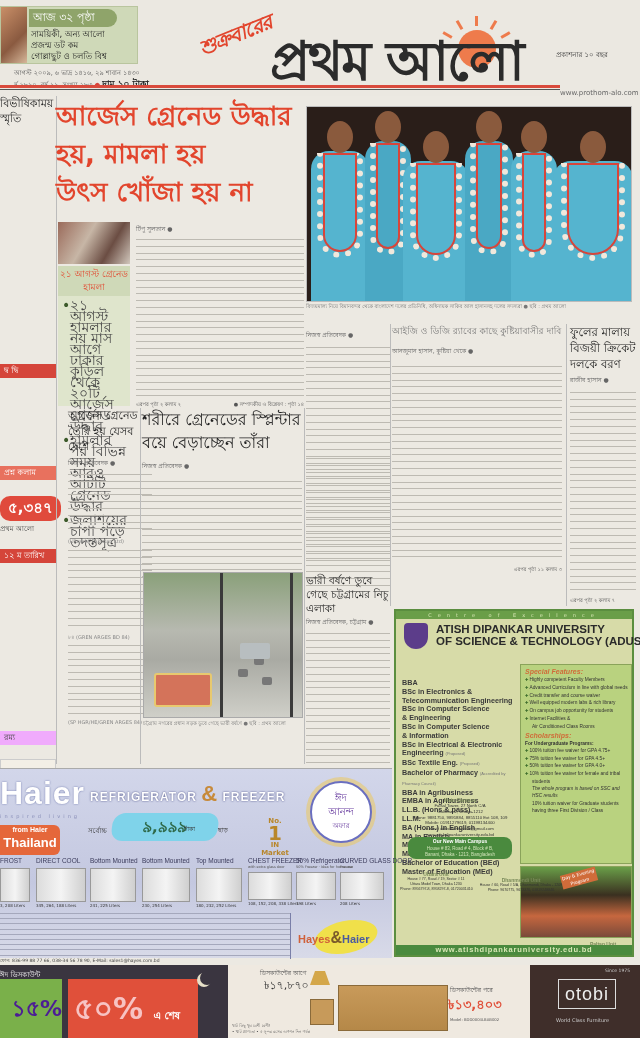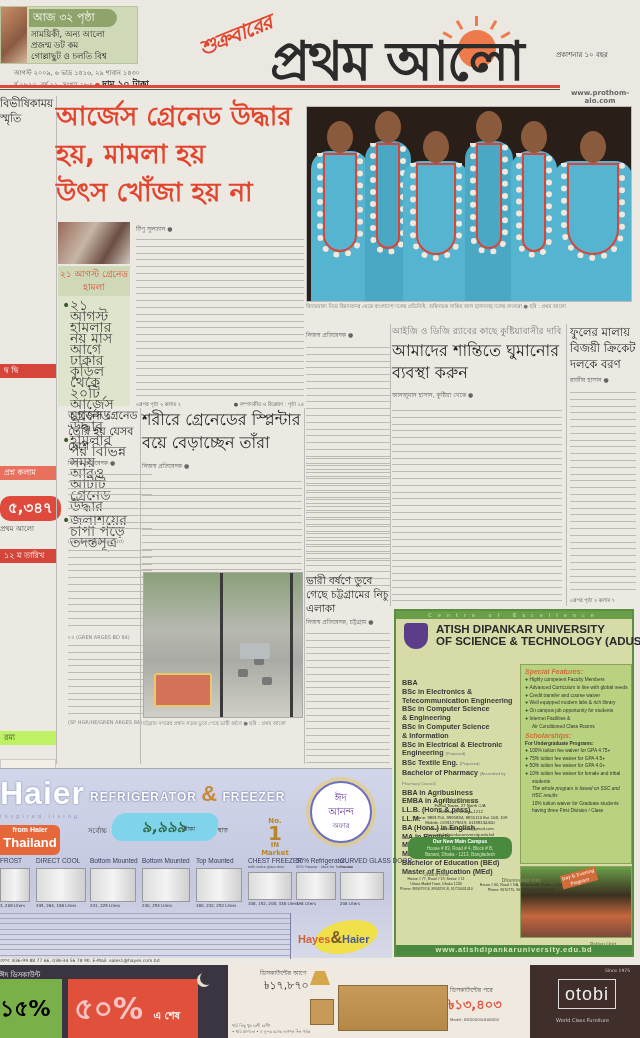--- a/index.html
+++ b/index.html
@@ -19,21 +19,21 @@
   .teaser-head { position: absolute; left: 28px; top: 2px; width: 88px; height: 18px; background: #8fa46a; color: #fff; font-size: 11px; line-height: 18px; padding-left: 4px; border-radius: 0 9px 9px 0; }
   .teaser-line { position: absolute; left: 30px; font-size: 8.5px; color: #222; line-height: 11px; white-space: nowrap; }
   .dateline { position: absolute; left: 14px; font-size: 6.5px; color: #555; white-space: nowrap; }
   .dateline .price { color: #222; font-weight: bold; font-size: 9px; }
   .dateline .dot { color: #d8433a; }
   .weekday-tag { position: absolute; left: 198px; top: 20px; color: #e2452d; font-size: 20px; font-weight: bold; font-style: italic; transform: rotate(-22deg); letter-spacing: -1px; }
   .logo { position: absolute; left: 270px; top: 20px; font-size: 54px; font-weight: bold; color: #2b2b2b; letter-spacing: -2px; font-family: "DejaVu Serif", serif; }
   .logo-sun { position: absolute; left: 458px; top: 30px; width: 38px; height: 38px; border-radius: 50%; background: #ee7b4c; }
   .sunray { position: absolute; width: 3px; height: 10px; background: #ee7b4c; }
   .founding { position: absolute; left: 556px; top: 27px; font-size: 7px; color: #333; margin-top: 22px; }
-  .website { position: absolute; left: 560px; top: 89px; font-size: 7px; color: #666; font-weight: bold; text-align: center; }
+  .website { position: absolute; left: 560px; top: 89px; font-size: 7px; color: #666; font-weight: normal; text-align: center; }
   .rule-red { position: absolute; left: 0; top: 85px; width: 560px; height: 3px; background: #d94a3c; }
   .rule-dark { position: absolute; left: 0; top: 89px; width: 560px; height: 1px; background: #555; }
 
   
   .left-strip { position: absolute; left: 0; top: 96px; width: 56px; height: 668px; }
   .ls-title { font-size: 11px; color: #222; line-height: 15px; white-space: nowrap; }
   .ls-text { font-size: 5px; color: #777; line-height: 7px; }
   .ls-band { height: 14px; background: #d5453a; color: #fff; font-size: 8px; line-height: 14px; padding-left: 4px; margin: 14px 0; }
   .ls-count { display: inline-block; background: #e04a3c; color: #fff; font-size: 15px; font-weight: bold; padding: 0 8px; border-radius: 10px; margin: 2px 0; }
   .ls-cartoon { width: 56px; height: 90px; background: #f3efe6; border: 1px solid #ccc; margin-top: 4px; position: relative; }
@@ -128,21 +128,21 @@
   .haier-foot { position: absolute; left: 0; top: 144px; width: 290px; height: 46px; font-size: 3.8px; line-height: 5.2px; color: #555; }
   .hayes-logo { position: absolute; left: 294px; top: 150px; width: 92px; height: 36px; }
   .hayes-oval { position: absolute; left: 20px; top: 2px; width: 64px; height: 32px; background: #f0e04a; border-radius: 50%; transform: rotate(-12deg); }
   .hayes-text { position: absolute; left: 4px; top: 10px; font-family: "Liberation Sans", sans-serif; font-weight: bold; font-size: 11px; color: #d0603a; white-space: nowrap; }
   .hayes-text .amp { color: #7a5a2a; font-size: 16px; }
   .hayes-text .h2 { color: #4a5aa0; }
 
   
   .eid-ad { position: absolute; left: 0; top: 965px; width: 228px; height: 73px; background: #3a3540; overflow: hidden; }
   .eid-tag { position: absolute; left: 0; top: 4px; font-size: 7px; color: #fff; }
-  .eid-15 { position: absolute; left: 0; top: 14px; width: 62px; height: 59px; background: #7ab04a; color: #000000; font-size: 22px; font-weight: bold; line-height: 59px; text-align: left; }
+  .eid-15 { position: absolute; left: 0; top: 14px; width: 62px; height: 59px; background: #7ab04a; color: #4c1d95; font-size: 22px; font-weight: bold; line-height: 59px; text-align: right; }
   .eid-50 { position: absolute; left: 68px; top: 14px; width: 130px; height: 59px; background: #e0503a; color: #f7c3c3; font-size: 30px; font-weight: bold; line-height: 59px; padding-left: 6px; }
   .eid-50 .rest { font-size: 10px; color: #fff; }
   .eid-moon { position: absolute; left: 200px; top: 6px; width: 14px; height: 14px; border-radius: 50%; box-shadow: -3px 2px 0 0 #e6e0c8; }
 
   .furn-ad { position: absolute; left: 228px; top: 965px; width: 302px; height: 73px; background: #efe9e0; }
   .furn-before { position: absolute; left: 32px; top: 3px; font-size: 6px; color: #555; }
   .furn-before-price { position: absolute; left: 36px; top: 12px; font-size: 11px; color: #333; }
   .furn-lamp { position: absolute; left: 82px; top: 6px; width: 20px; height: 14px; background: #d4a74a; clip-path: polygon(25% 0,75% 0,100% 100%,0 100%); }
   .furn-nightstand { position: absolute; left: 82px; top: 34px; width: 24px; height: 26px; background: #c79a5a; border: 1px solid #8a6a3a; }
   .furn-bed { position: absolute; left: 110px; top: 20px; width: 110px; height: 46px; background: linear-gradient(180deg,#c89a5a,#b58848); border: 1px solid #8a6a3a; }
@@ -199,21 +199,21 @@
     <div class="ls-title">বিভীষিকাময়</div>
     <div class="ls-title">স্মৃতি</div>
     <div class="ls-text" style="height:220px;margin-top:4px"></div>
     <div class="ls-band">দ্ব দ্বি</div>
     <div class="ls-text" style="height:60px"></div>
     <div class="ls-band" style="background:#e8715e">প্রশ্ন কলাম</div>
     <div class="ls-count">৫,৩৪৭</div>
     <div style="font-size:7px;color:#444">প্রথম আলো</div>
     <div class="ls-band">১২ ম তারিখ</div>
     <div class="ls-text" style="height:140px"></div>
-    <div class="ls-band" style="background:#bef264;color:#444">রম্য</div>
+    <div class="ls-band" style="background:#f0abfc;color:#444">রম্য</div>
     <div class="ls-cartoon"></div>
   </div>
   <div class="divider-v" style="left:56px;top:96px;height:668px"></div>
 
   <div class="lead-headline">
     <div>আর্জেস গ্রেনেড উদ্ধার</div>
     <div>হয়, মামলা হয়</div>
     <div>উৎস খোঁজা হয় না</div>
   </div>
   <div class="lead-photo"></div>
@@ -264,21 +264,20 @@
   <div class="photo-cap">বিজয়মাল্য নিয়ে বিমানবন্দর থেকে বাংলাদেশ দলের প্রতিনিধি, অধিনায়ক সাকিব আল হাসানসহ দলের সদস্যরা ● ছবি : প্রথম আলো</div>
 
   <div class="story-head s-jam">
     <div class="byline">নিজস্ব প্রতিবেদক ●</div>
     <div class="body-text" style="height:240px;margin-top:4px;background:repeating-linear-gradient(180deg,#bdbab2 0 1px,transparent 1px 6.8px)"></div>
   </div>
   <div class="divider-v" style="left:390px;top:324px;height:282px"></div>
 
   <div class="story-head s-kushtia-kicker">আইজি ও ডিজি র‍্যাবের কাছে কুষ্টিয়াবাসীর দাবি</div>
   <div class="story-head s-kushtia">
-    <div>আমাদের শান্তিতে ঘুমানোর ব্যবস্থা করুন</div>
     <div class="byline">আনজুমান হাসান, কুষ্টিয়া থেকে ●</div>
     <div class="body-text" style="height:192px;margin-top:4px;background:repeating-linear-gradient(180deg,#bdbab2 0 1px,transparent 1px 6.8px)"></div>
     <div class="cont" style="text-align:right">এরপর পৃষ্ঠা ১১ কলাম ৩</div>
   </div>
   <div class="divider-v" style="left:566px;top:324px;height:282px"></div>
 
   <div class="story-head s-flower">
     <div>ফুলের মালায় বিজয়ী ক্রিকেট দলকে বরণ</div>
     <div class="byline">রাজীব হাসান ●</div>
     <div class="body-text" style="height:200px;margin-top:4px;background:repeating-linear-gradient(180deg,#bdbab2 0 1px,transparent 1px 6.8px)"></div>

